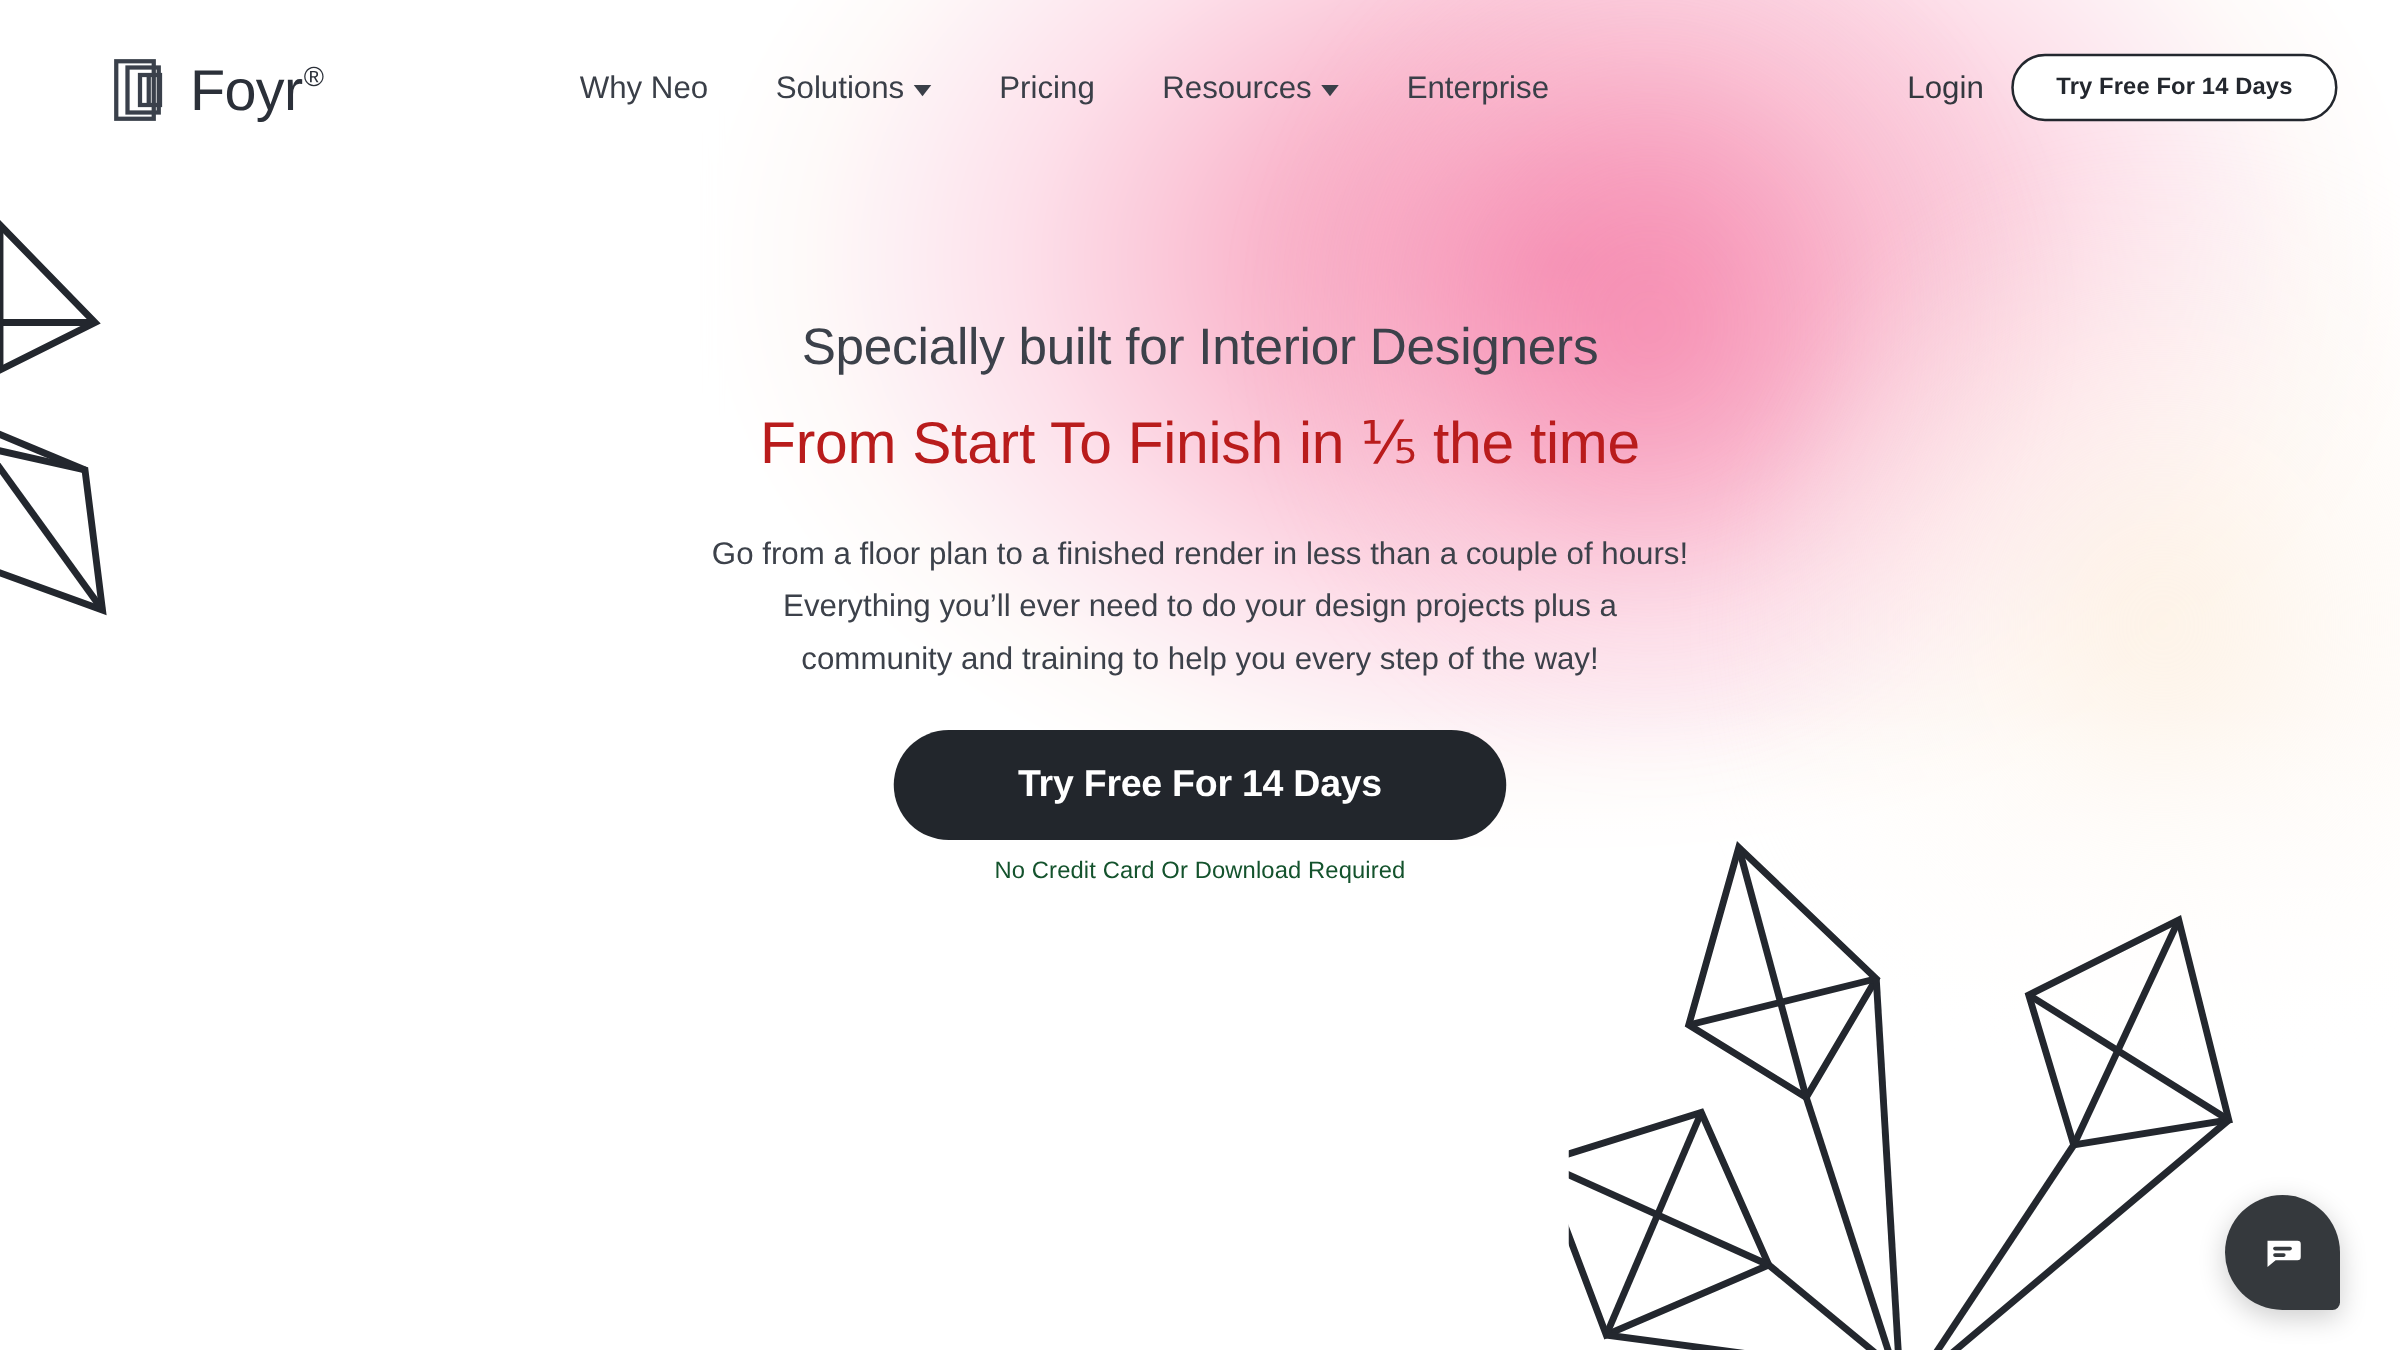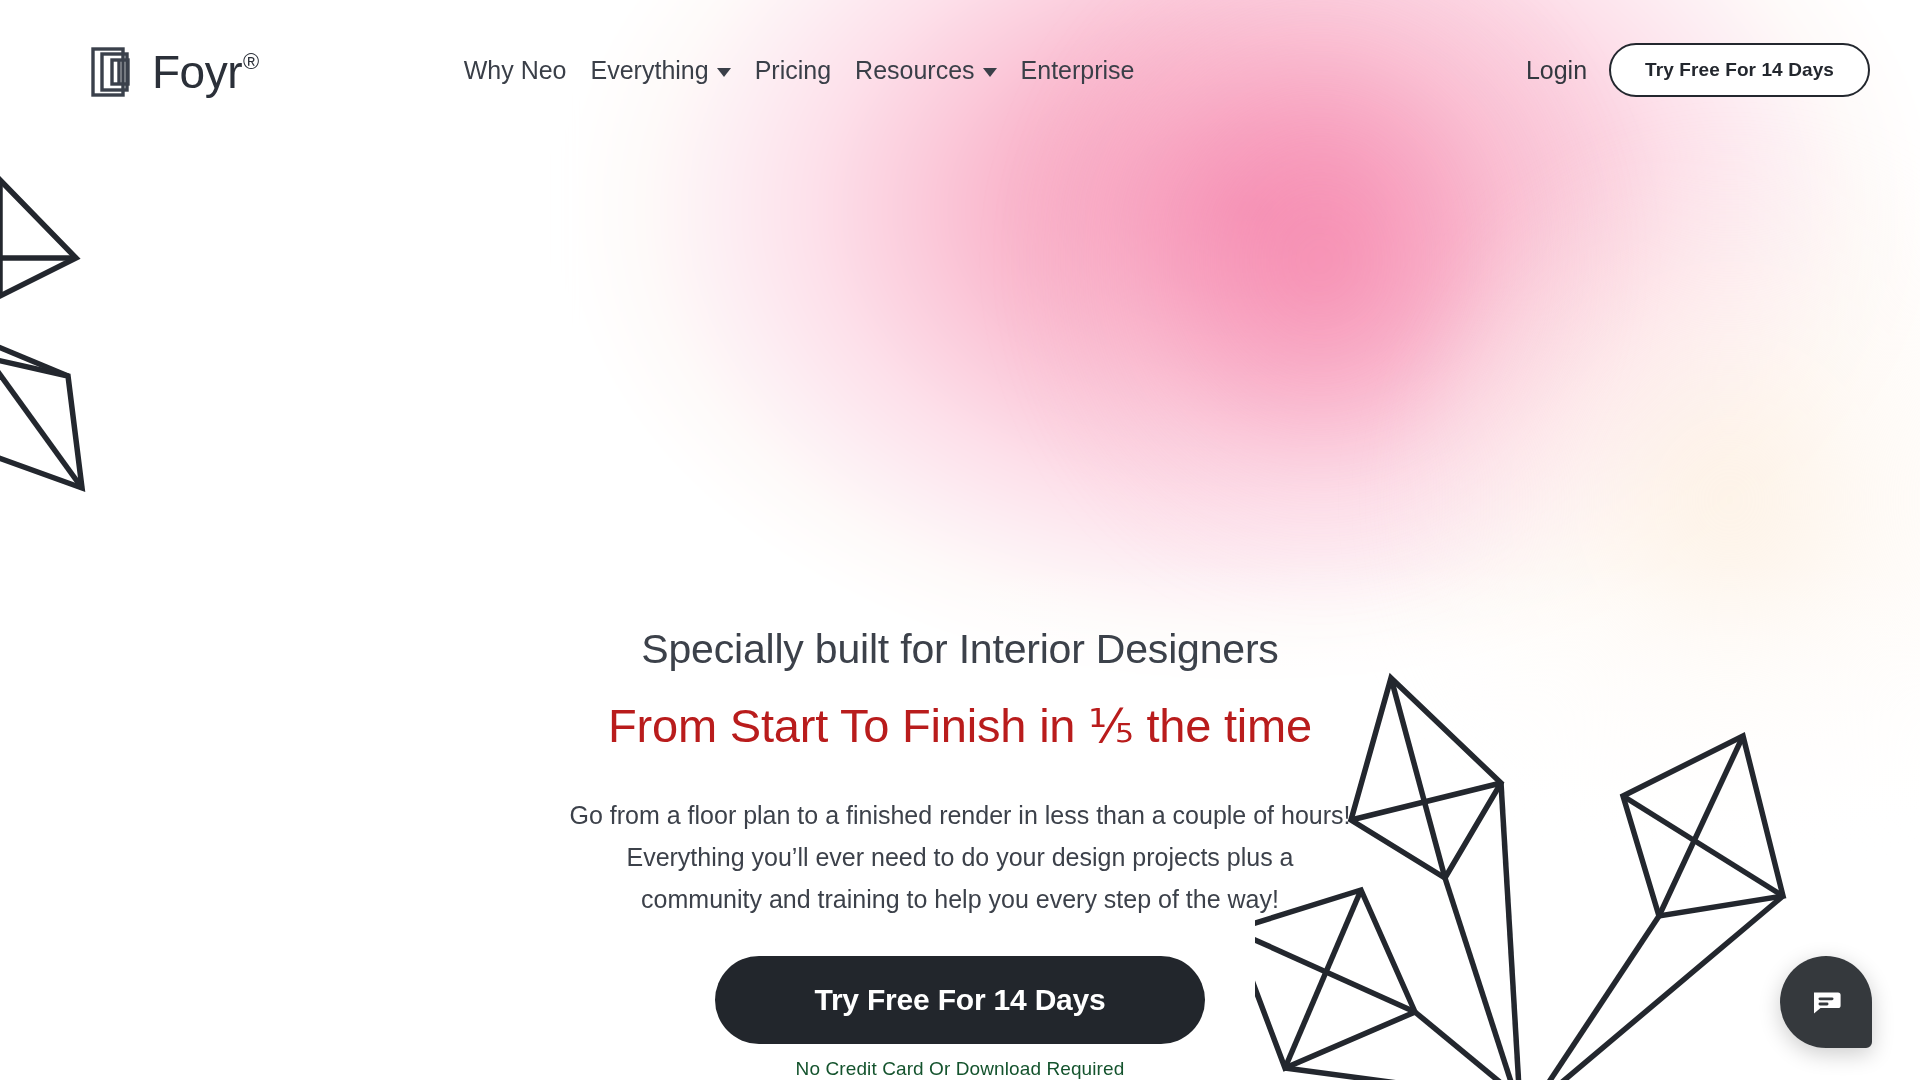--- a/index.html
+++ b/index.html
@@ -132,21 +132,21 @@
   .brand-reg {
     font-size: 22px;
     line-height: 1;
     margin-top: 2px;
     margin-left: 1px;
   }
 
   .main-nav {
     display: flex;
     align-items: center;
-    gap: 24px;
+    gap: 54px;
     margin-left: 205px;
     flex: 0 0 auto;
   }
   .nav-item {
     display: inline-flex;
     align-items: center;
     gap: 8px;
     font-size: 25px;
     color: #3a3f48;
     text-decoration: none;
@@ -201,21 +201,20 @@
   .hero {
     position: absolute;
     z-index: 4;
     top: 0; left: 0;
     width: 1920px;
     height: 1080px;
     display: flex;
     flex-direction: column;
     align-items: center;
     pointer-events: none;
-    justify-content: flex-end;
   }
   .hero > * { pointer-events: auto; }
 
   .eyebrow {
     margin-top: 255px;
     font-size: 41px;
     font-weight: 400;
     color: #3c414a;
     letter-spacing: -0.2px;
     line-height: 1.1;
@@ -371,21 +370,21 @@
       <span>Foyr</span>
       <span class="brand-reg">®</span>
     </span>
   </a>
 
   <nav class="main-nav">
     <a class="nav-item" href="#">
       <span>Why Neo</span>
     </a>
     <a class="nav-item" href="#">
-      <span>Everything</span>
+      <span>Solutions</span>
       <span class="caret"></span>
     </a>
     <a class="nav-item" href="#">
       <span>Pricing</span>
     </a>
     <a class="nav-item" href="#">
       <span>Resources</span>
       <span class="caret"></span>
     </a>
     <a class="nav-item" href="#">

